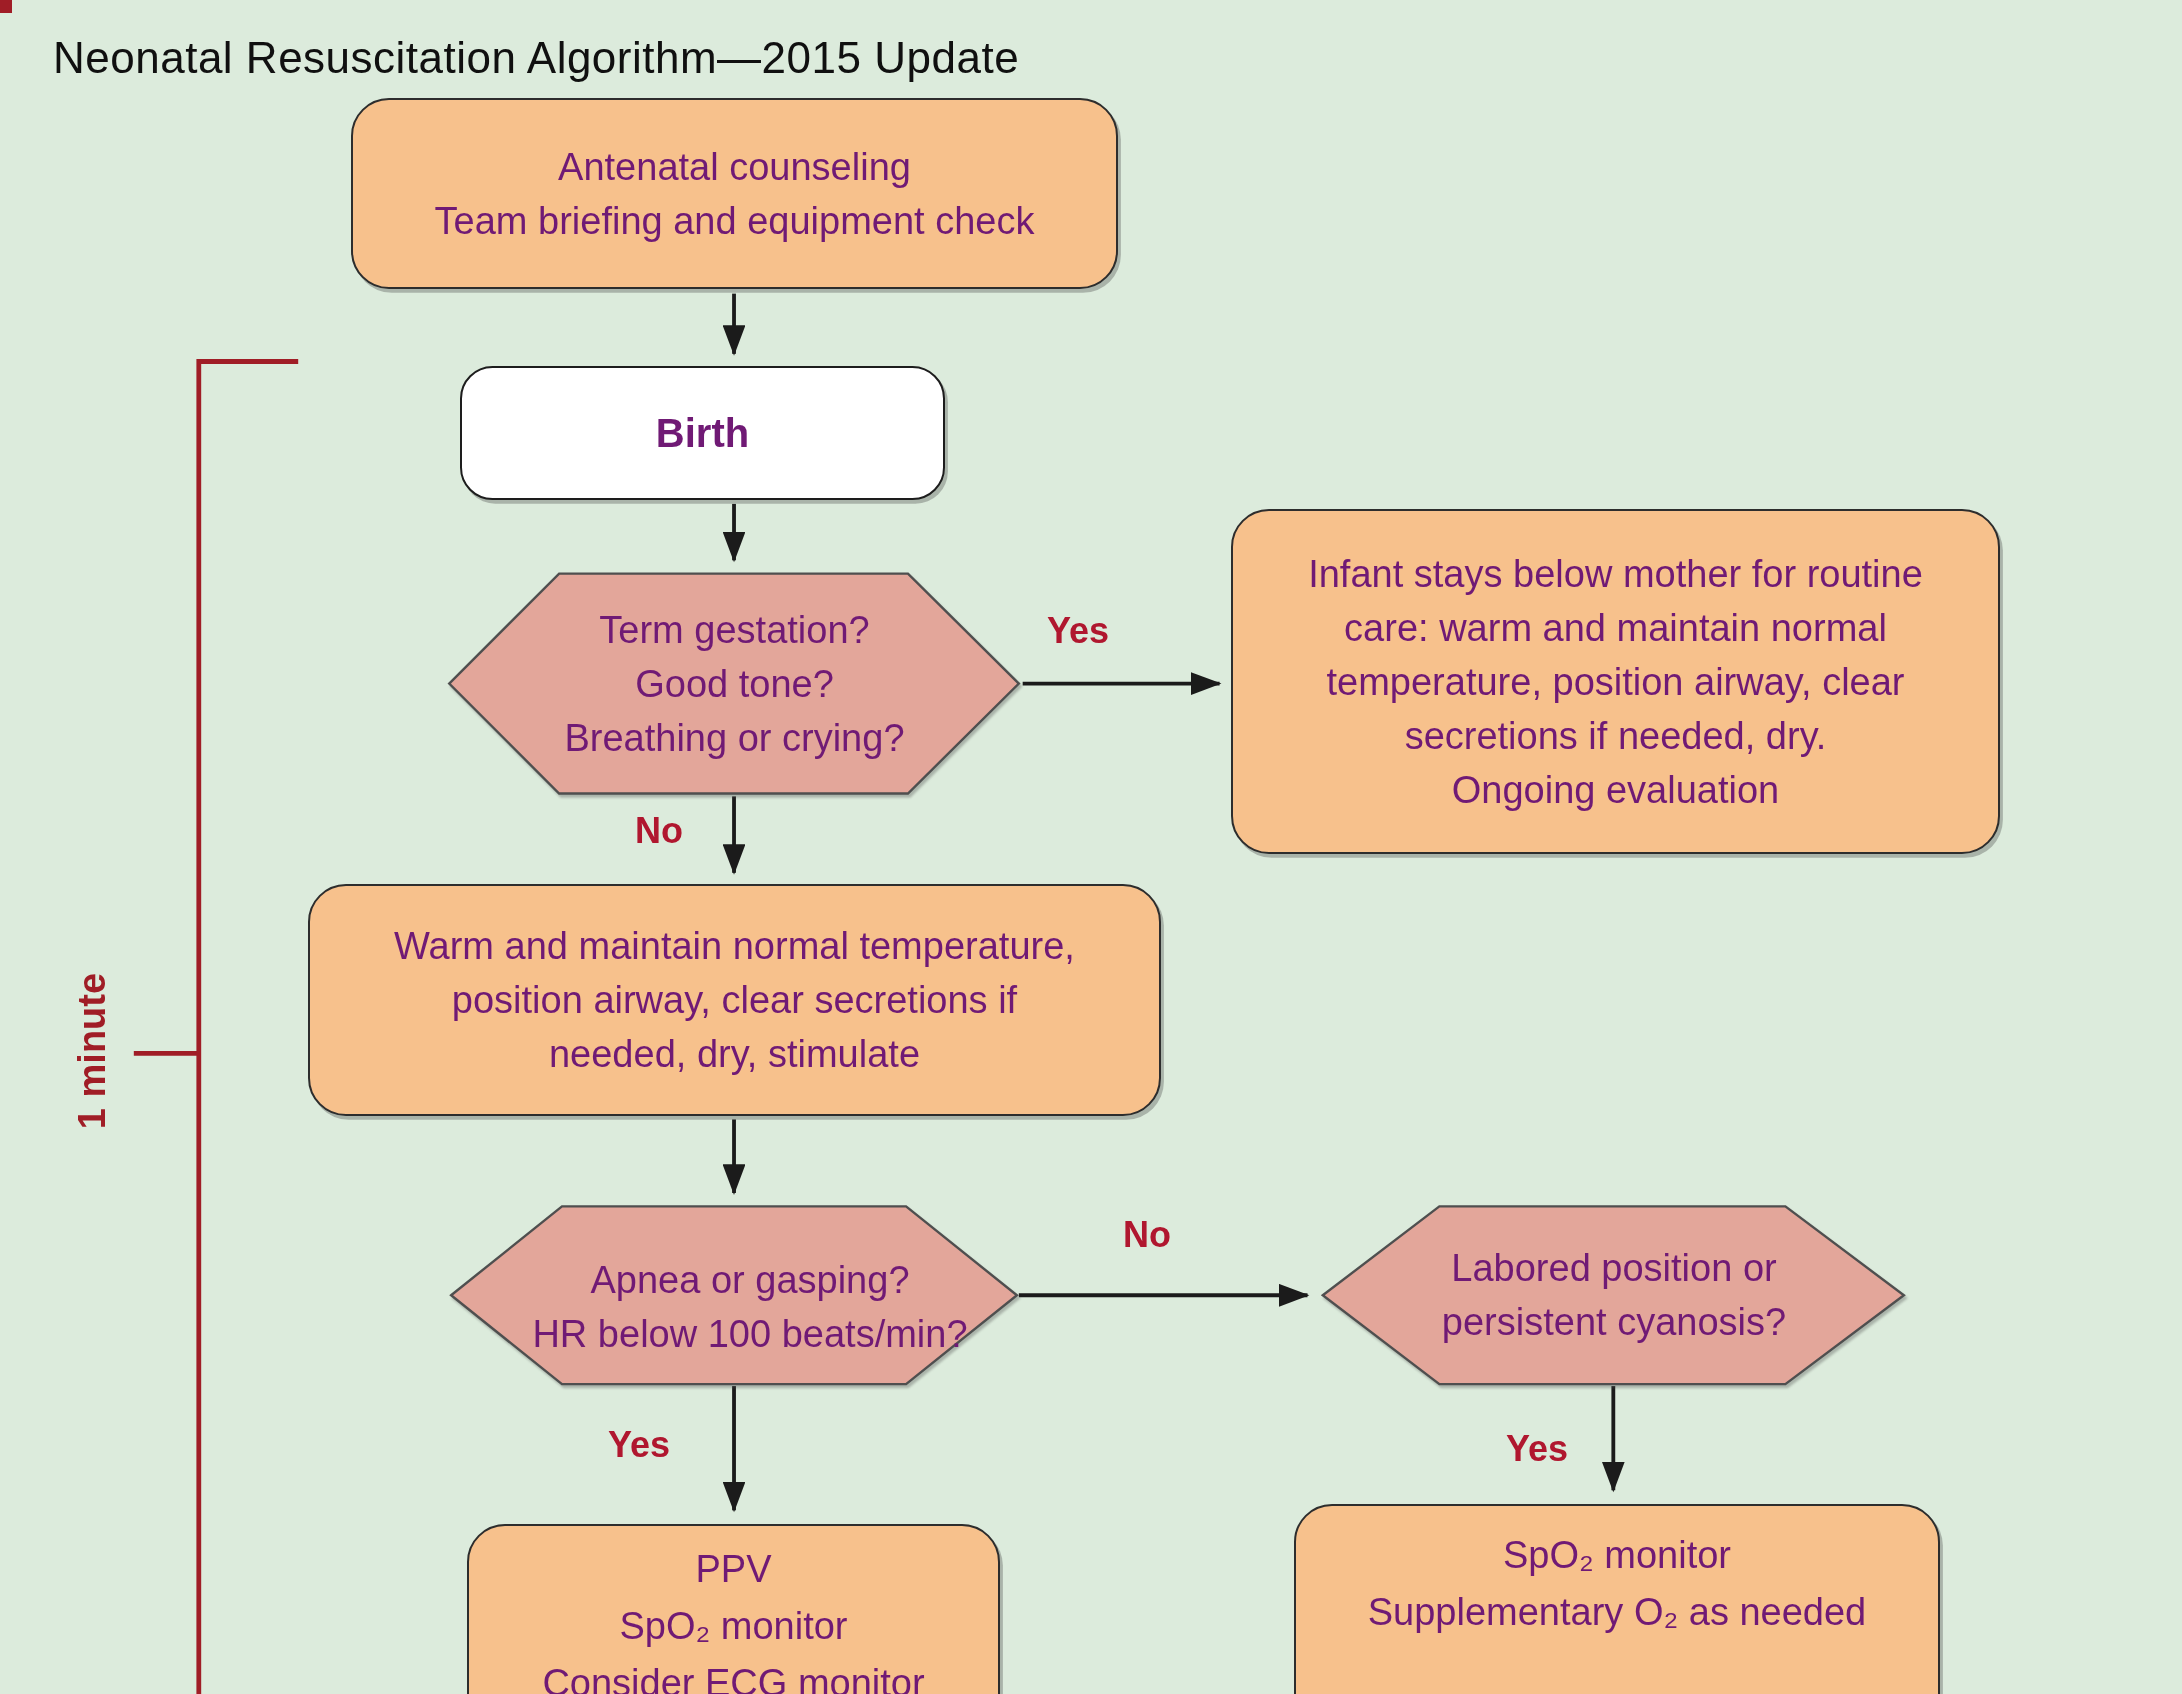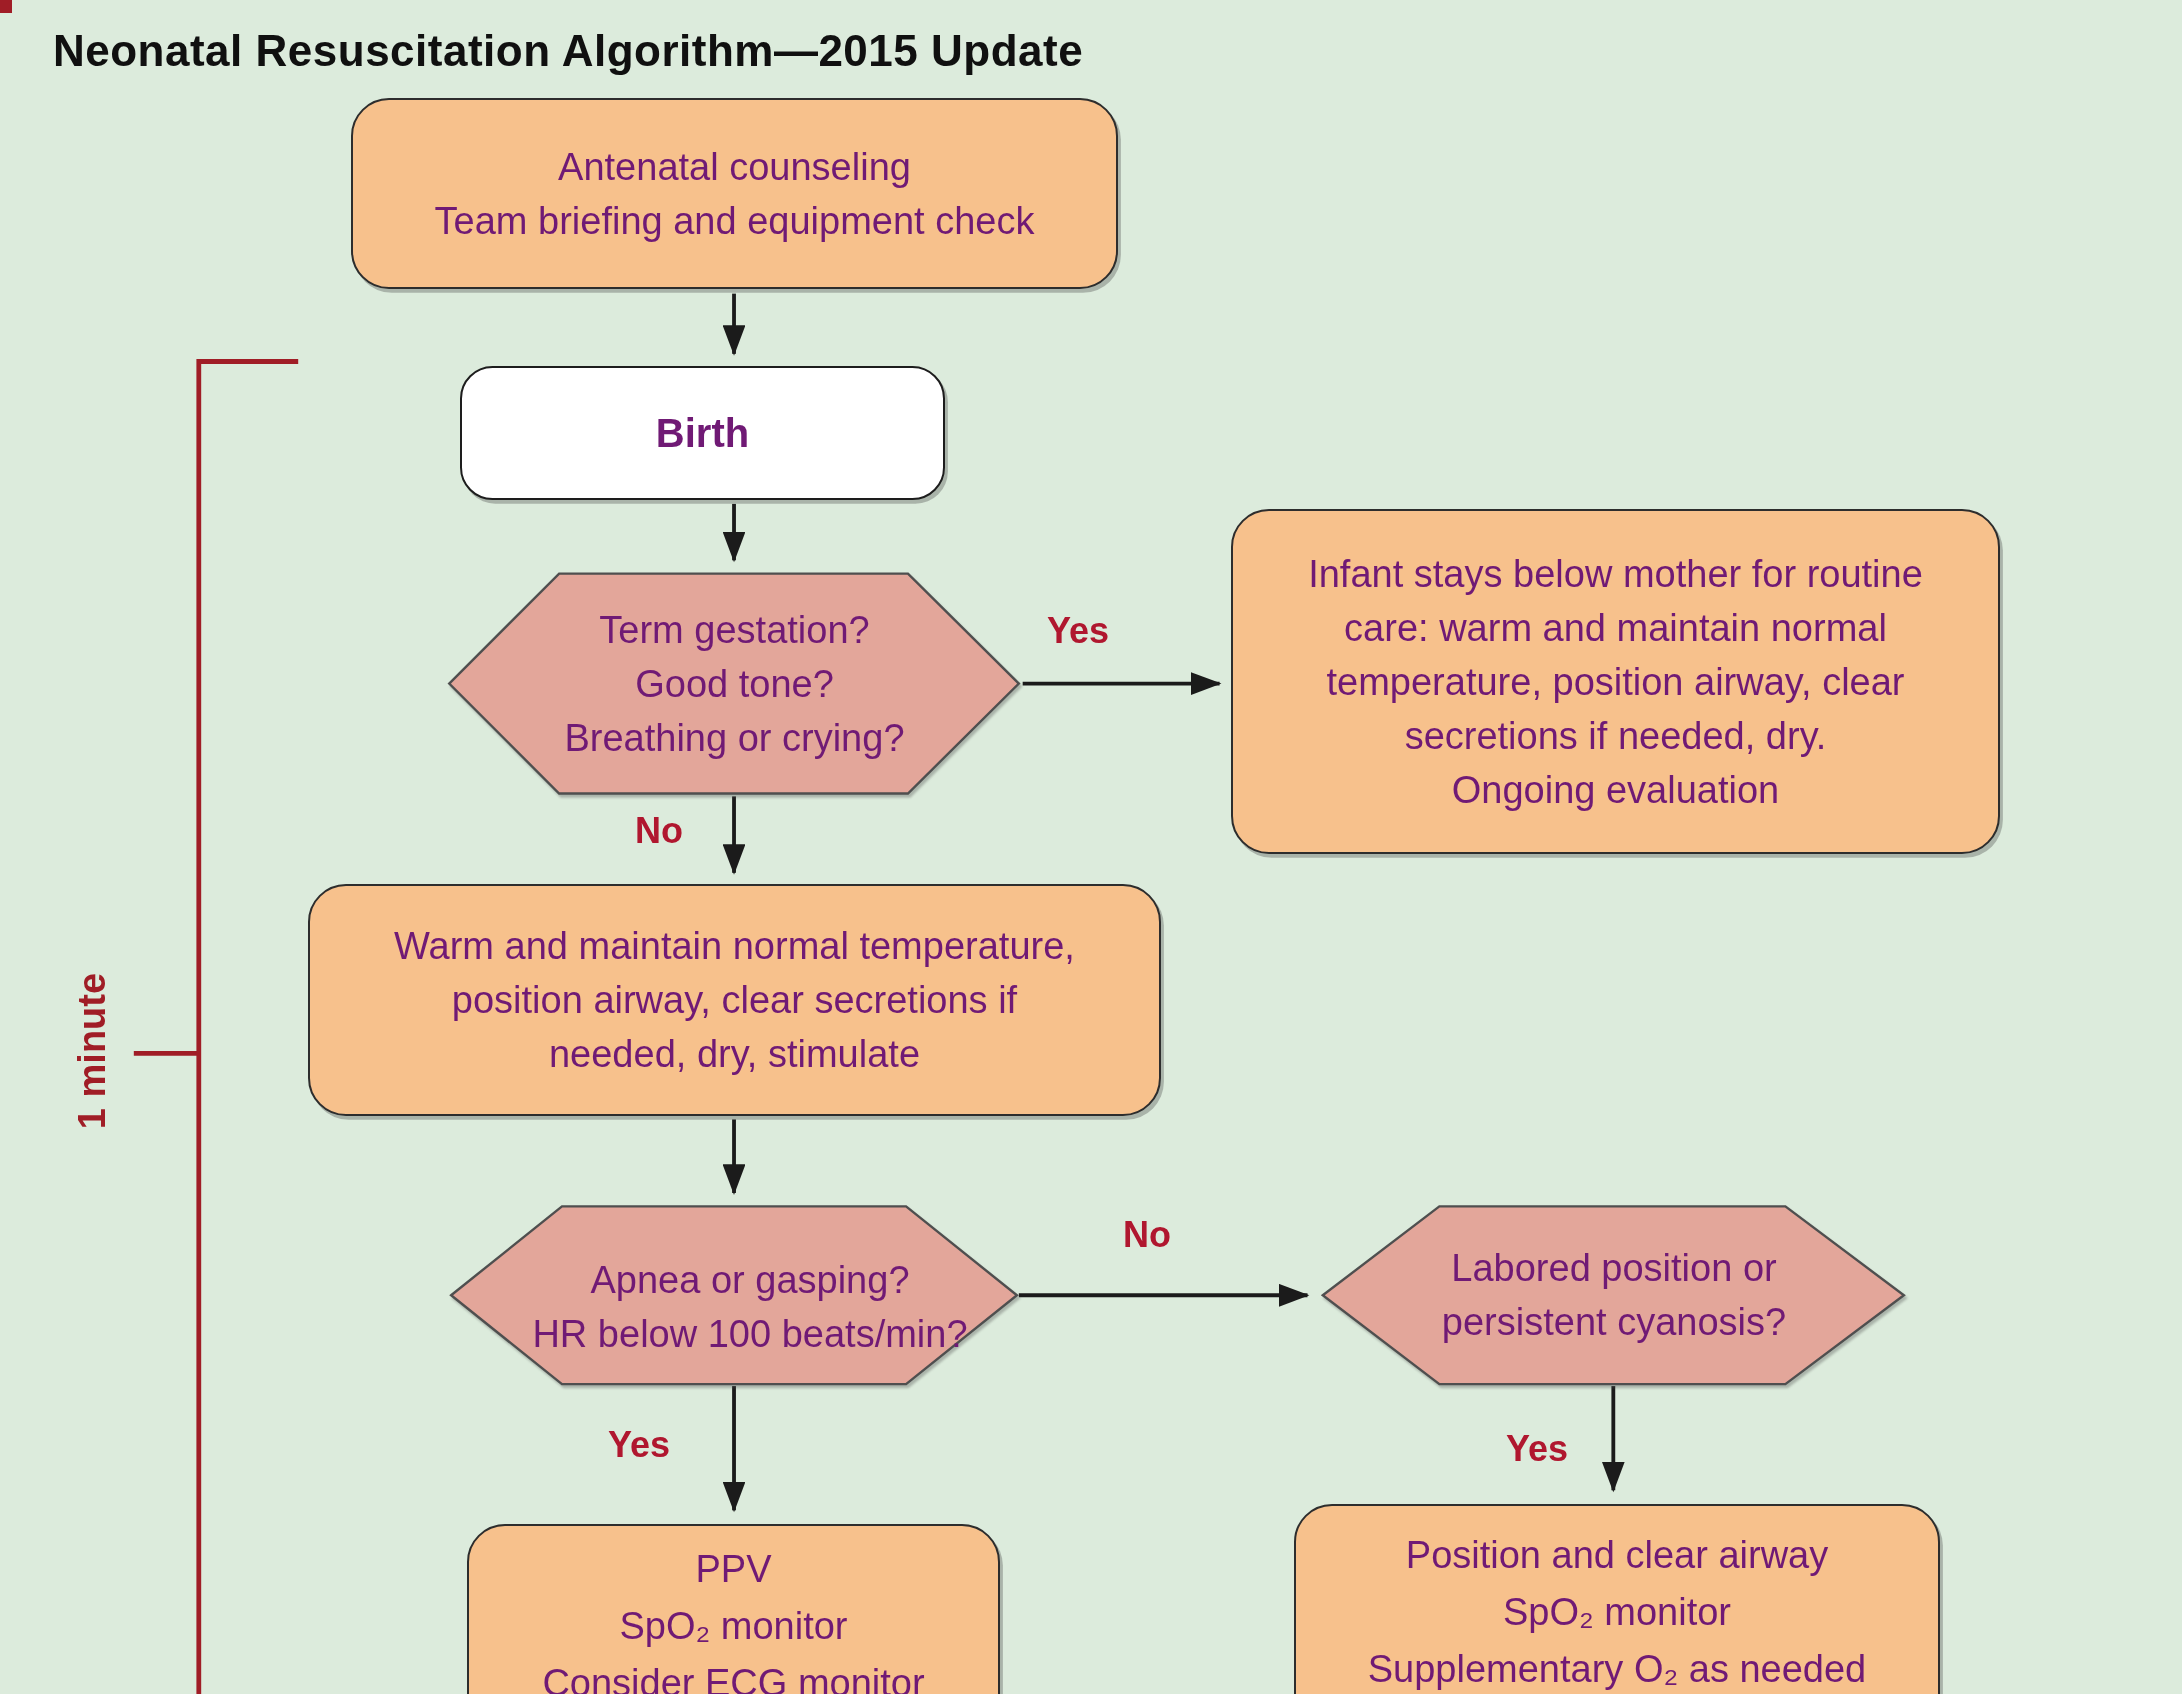--- a/index.html
+++ b/index.html
@@ -9,22 +9,22 @@
     width:2182px;height:1695px;
     background:var(--background,#dcebdc);
     overflow:hidden;
   }
   #wires{position:absolute;left:0;top:0;width:2182px;height:1695px;}
   .edge{stroke:#1b1b1b;stroke-width:4;fill:none;marker-end:url(#ah);}
   .hex{fill:var(--hex_fill,#e3a69a);stroke:#4f4f4f;stroke-width:2.5;filter:drop-shadow(2px 3px 1px rgba(75,75,75,.35));}
   .bracket{stroke:var(--bracket_red,#a01d26);stroke-width:5;fill:none;}
 
   .page-title{
-    position:absolute;left:53px;top:26px;
-    font-size:44px;font-weight:bold;color:#101010;letter-spacing:0.5px;
+    position:absolute;left:53px;top:33px;
+    font-size:44px;font-weight:normal;color:#101010;letter-spacing:0.5px;
   }
   .node{
     position:absolute;box-sizing:border-box;
     display:flex;flex-direction:column;justify-content:center;align-items:center;
     text-align:center;color:#701a75;font-size:38px;line-height:54px;
   }
   .box{
     background:var(--box_fill,#f7c18c);
     border:2.9px solid #2d2d2d;border-radius:38px;
     box-shadow:2.9px 3.8px 0 rgba(75,75,75,.35);
@@ -126,21 +126,20 @@
     <div>persistent cyanosis?</div>
   </div>
 
   <div class="node box clipped" style="left:467px;top:1524px;width:533px;height:220px;padding-top:15.3px;">
     <div>PPV</div>
     <div>SpO₂ monitor</div>
     <div>Consider ECG monitor</div>
   </div>
 
   <div class="node box clipped" style="left:1294px;top:1504px;width:646px;height:229px;padding-top:21px;">
-    <div>Position and clear airway</div>
     <div>SpO₂ monitor</div>
     <div>Supplementary O₂ as needed</div>
   </div>
 
   <div class="edge-label" style="left:1078px;top:631px;">Yes</div>
   <div class="edge-label" style="left:659px;top:831px;">No</div>
   <div class="edge-label" style="left:1147px;top:1235px;">No</div>
   <div class="edge-label" style="left:639px;top:1445px;">Yes</div>
   <div class="edge-label" style="left:1537px;top:1449px;">Yes</div>
 

